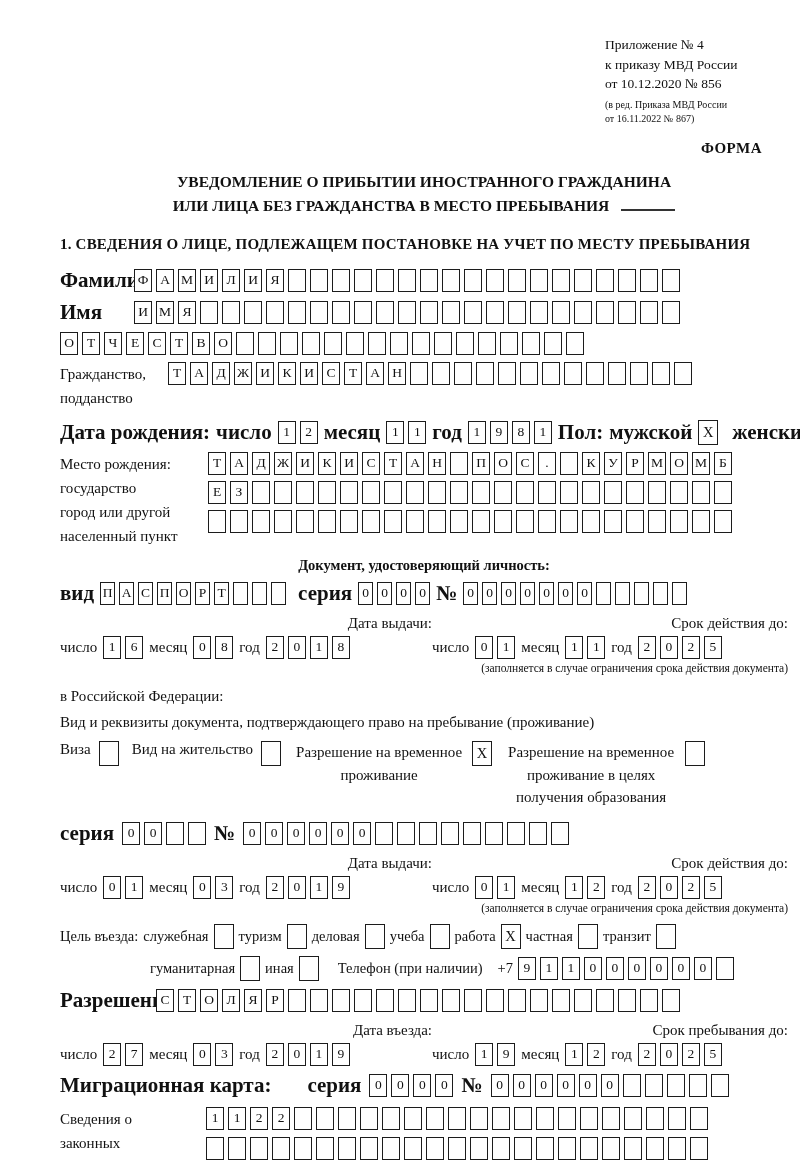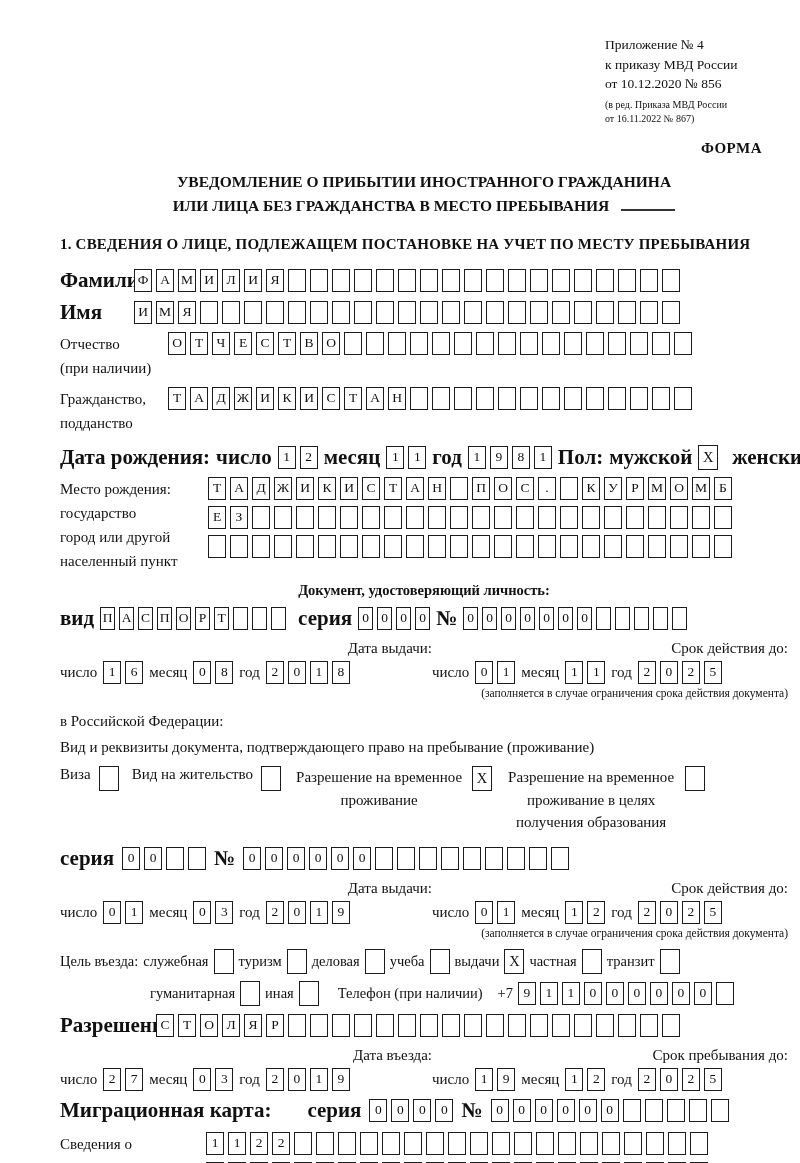--- a/index.html
+++ b/index.html
@@ -140,24 +140,20 @@
         <span class="cell">&nbsp;</span>
         <span class="cell">&nbsp;</span>
         <span class="cell">&nbsp;</span>
         <span class="cell">&nbsp;</span>
         <span class="cell">&nbsp;</span>
         <span class="cell">&nbsp;</span>
       </span>
   </div>
 
   <div class="frow top">
-    <span class="flabel2 w100">
-      <span>Отчество</span>
-      <span>(при наличии)</span>
-    </span>
     <span class="cells">
         <span class="cell">О</span>
         <span class="cell">Т</span>
         <span class="cell">Ч</span>
         <span class="cell">Е</span>
         <span class="cell">С</span>
         <span class="cell">Т</span>
         <span class="cell">В</span>
         <span class="cell">О</span>
         <span class="cell">&nbsp;</span>
@@ -538,21 +534,21 @@
         <span class="cell">&nbsp;</span>
       </span>
     <span>деловая</span>
     <span class="cells big">
         <span class="cell">&nbsp;</span>
       </span>
     <span>учеба</span>
     <span class="cells big">
         <span class="cell">&nbsp;</span>
       </span>
-    <span>выдачи</span>
+    <span>работа</span>
     <span class="cells big">
         <span class="cell">X</span>
       </span>
     <span>частная</span>
     <span class="cells big">
         <span class="cell">&nbsp;</span>
       </span>
     <span>транзит</span>
     <span class="cells big">
         <span class="cell">&nbsp;</span>

